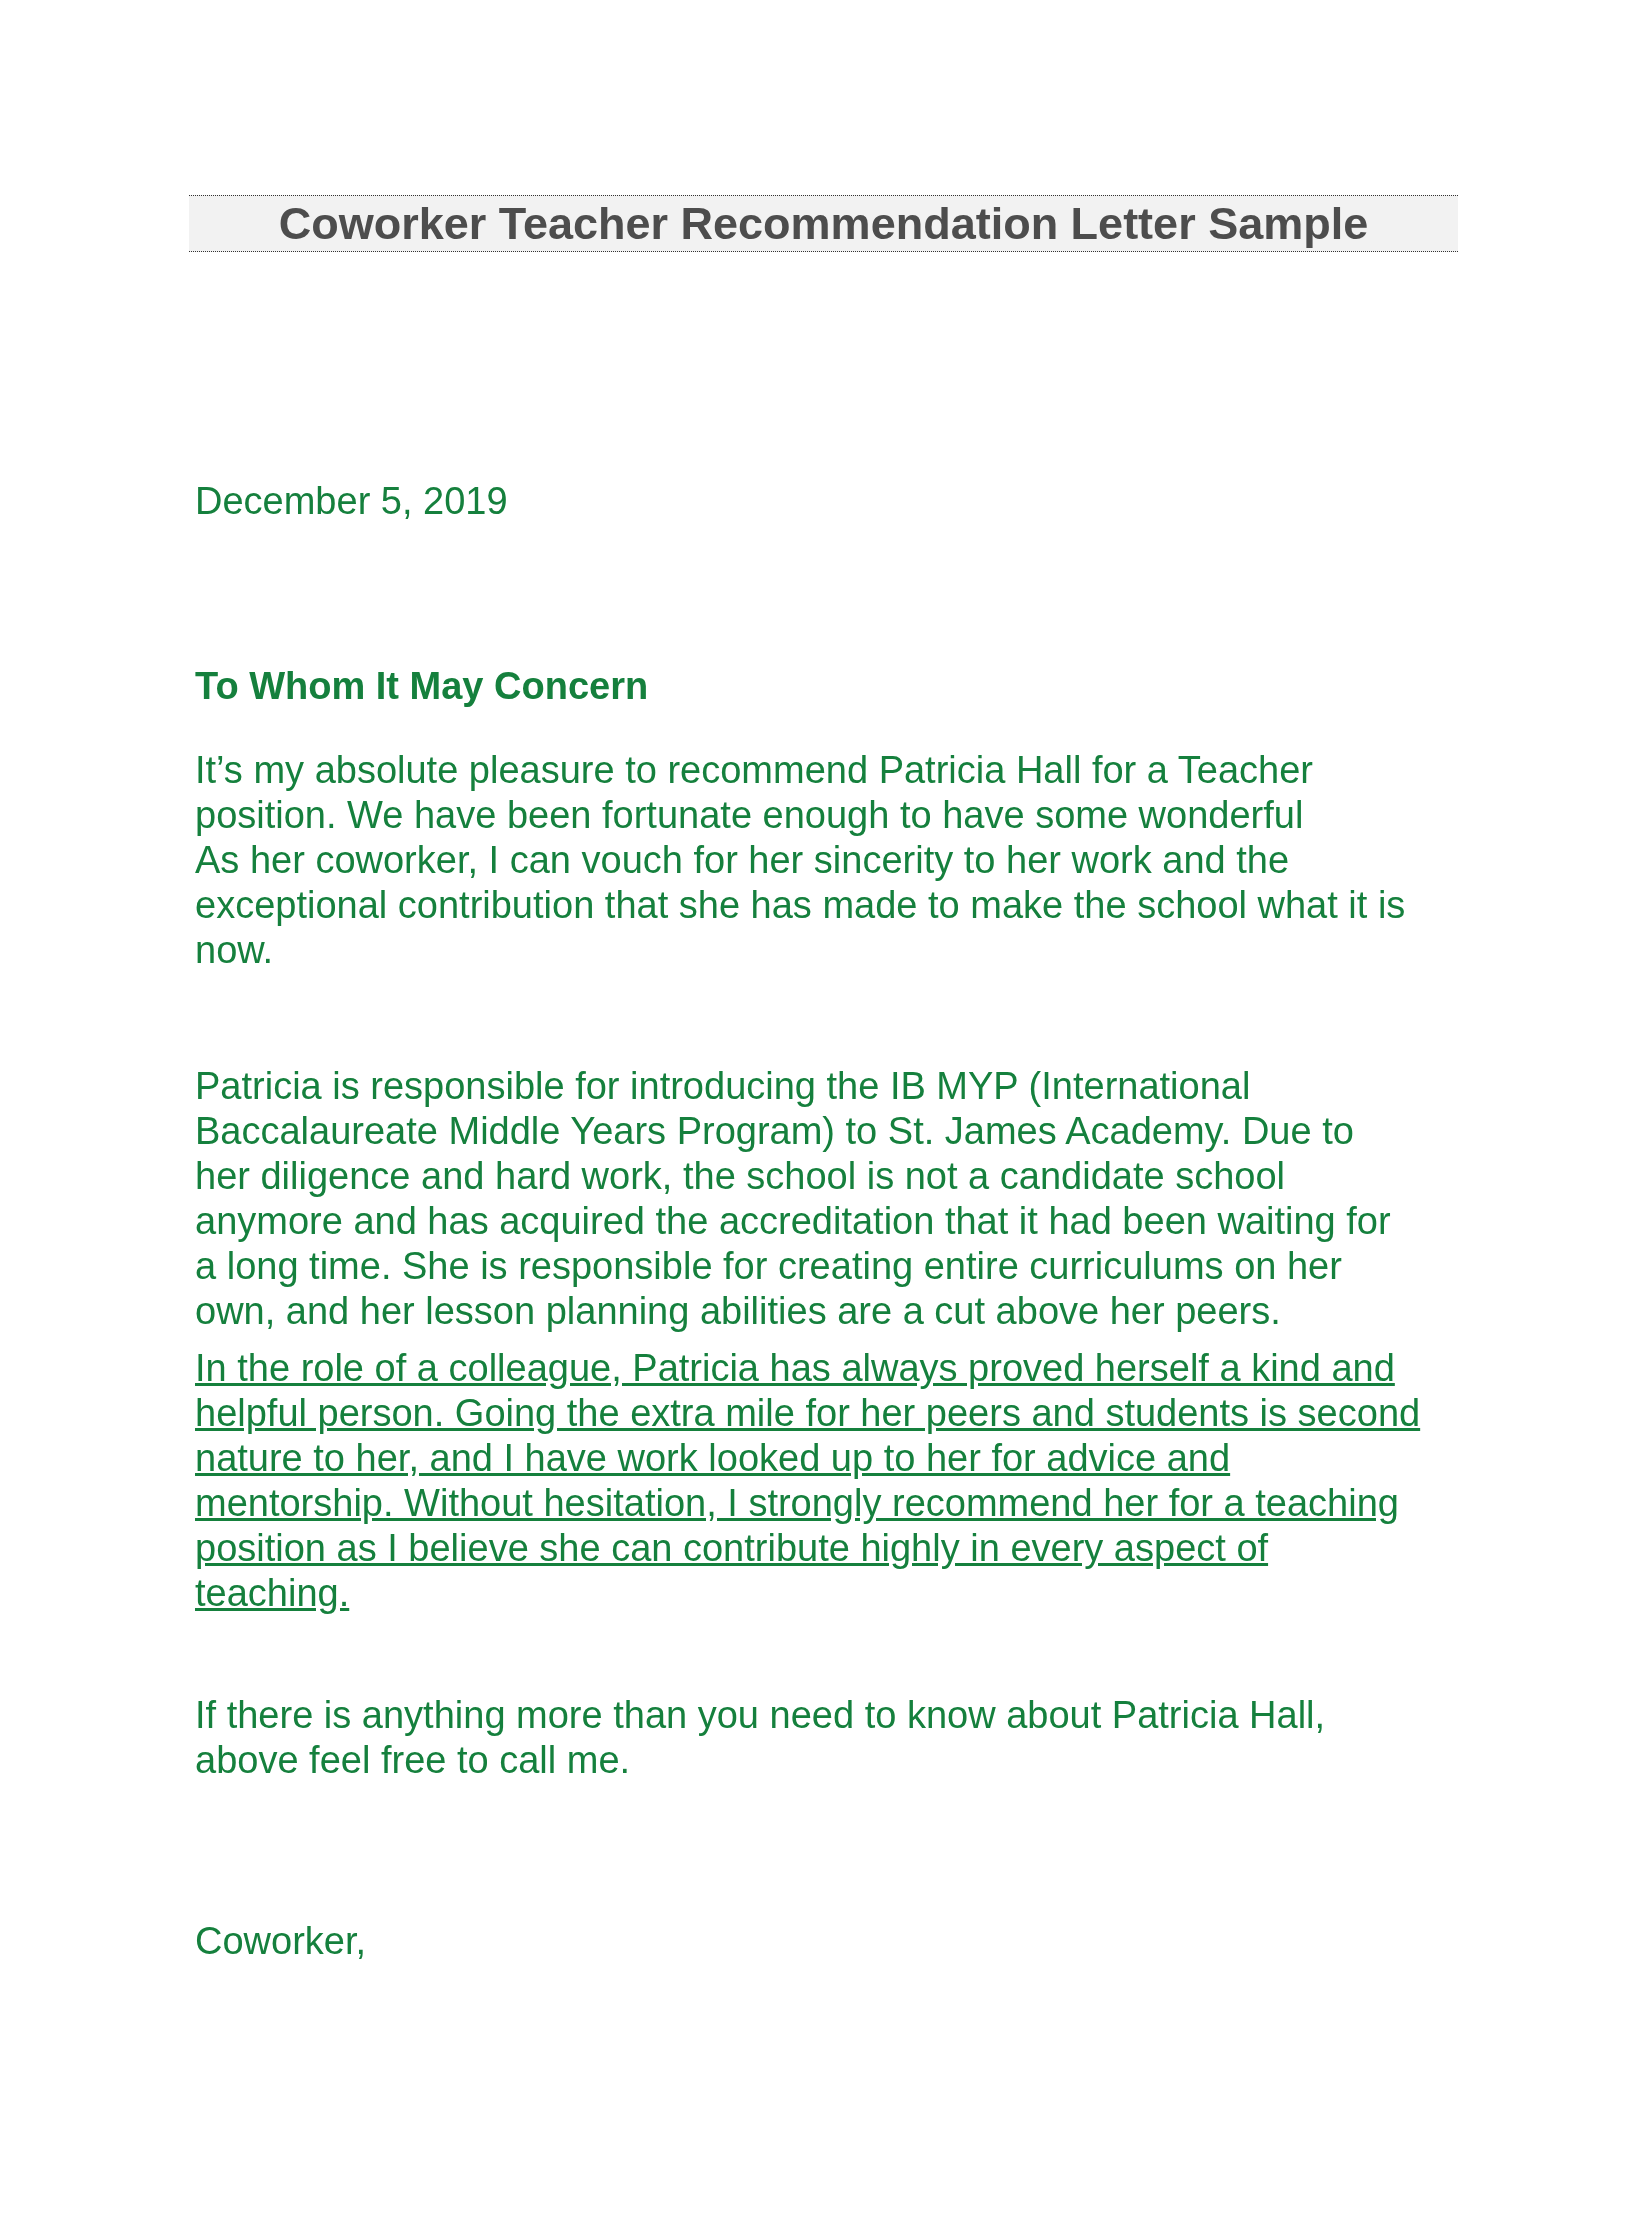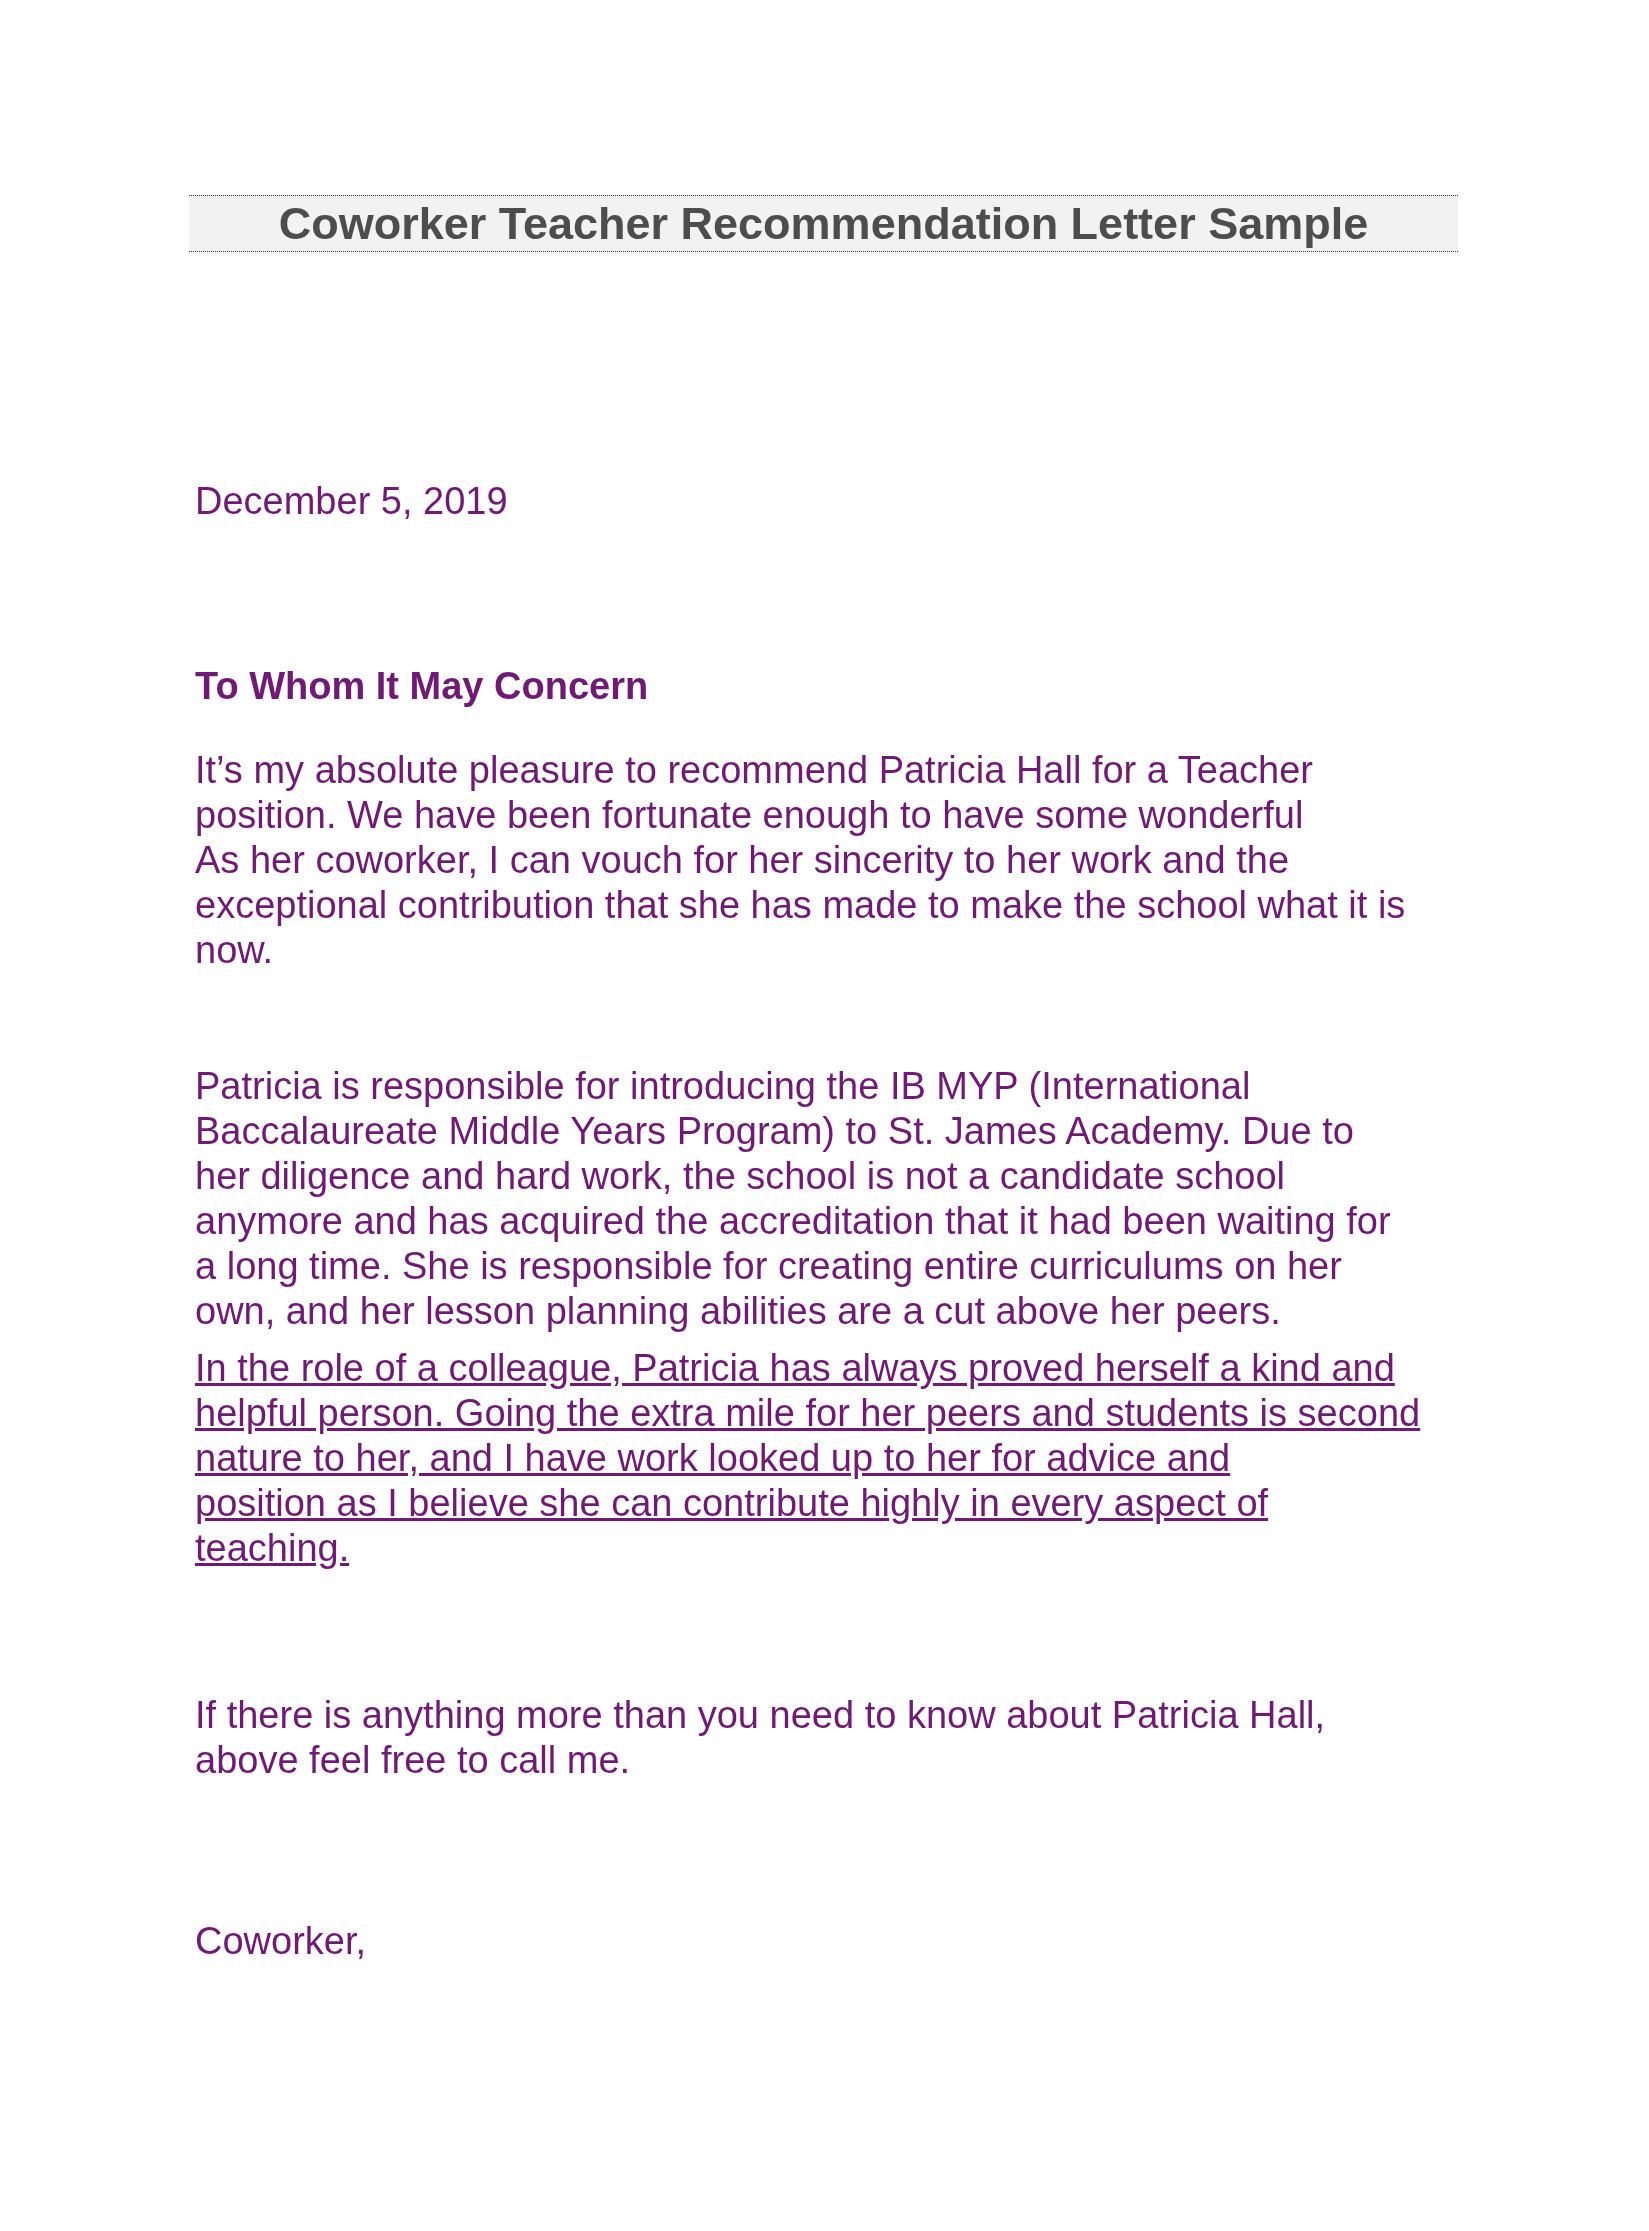--- a/index.html
+++ b/index.html
@@ -42,21 +42,21 @@
       color: #4d4d4d;
       white-space: nowrap;
       letter-spacing: 0px;
     }
     .block {
       position: absolute;
       left: 195px;
       width: 1281px;
       font-size: 38px;
       line-height: 45px;
-      color: #701a75;
+      color: #15803d;
       white-space: nowrap;
     }
     .bold { font-weight: bold; }
     .line { display: block; height: 45px; }
   </style>
 </head>
 <body>
 
 <div class="page">
 
@@ -86,20 +86,21 @@
     <span class="line">her diligence and hard work, the school is not a candidate school</span>
     <span class="line">anymore and has acquired the accreditation that it had been waiting for</span>
     <span class="line">a long time. She is responsible for creating entire curriculums on her</span>
     <span class="line">own, and her lesson planning abilities are a cut above her peers.</span>
   </div>
 
   <div class="block" style="top:1346px;text-decoration:underline;">
     <span class="line">In the role of a colleague, Patricia has always proved herself a kind and</span>
     <span class="line">helpful person. Going the extra mile for her peers and students is second</span>
     <span class="line">nature to her, and I have work looked up to her for advice and</span>
+    <span class="line">mentorship. Without hesitation, I strongly recommend her for a teaching</span>
     <span class="line">position as I believe she can contribute highly in every aspect of</span>
     <span class="line">teaching.</span>
   </div>
 
   <div class="block" style="top:1693px;">
     <span class="line">If there is anything more than you need to know about Patricia Hall,</span>
     <span class="line">above feel free to call me.</span>
   </div>
 
   <div class="block" style="top:1919px;">

